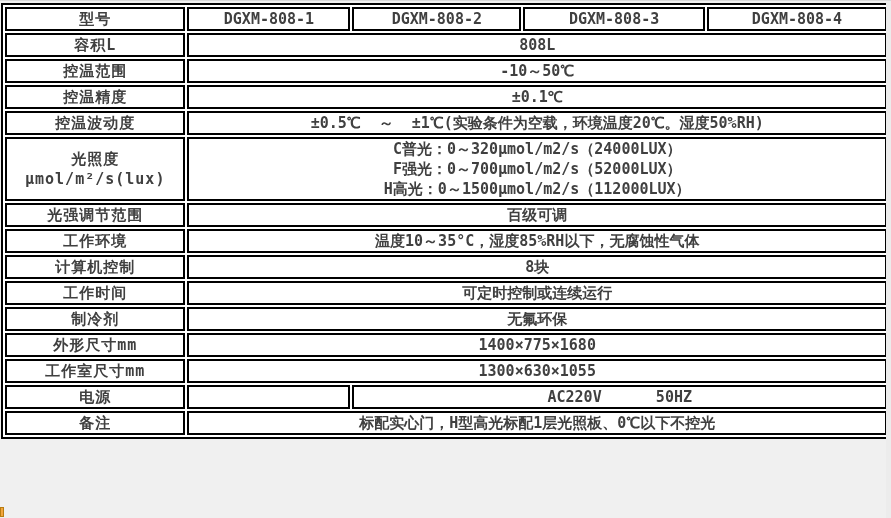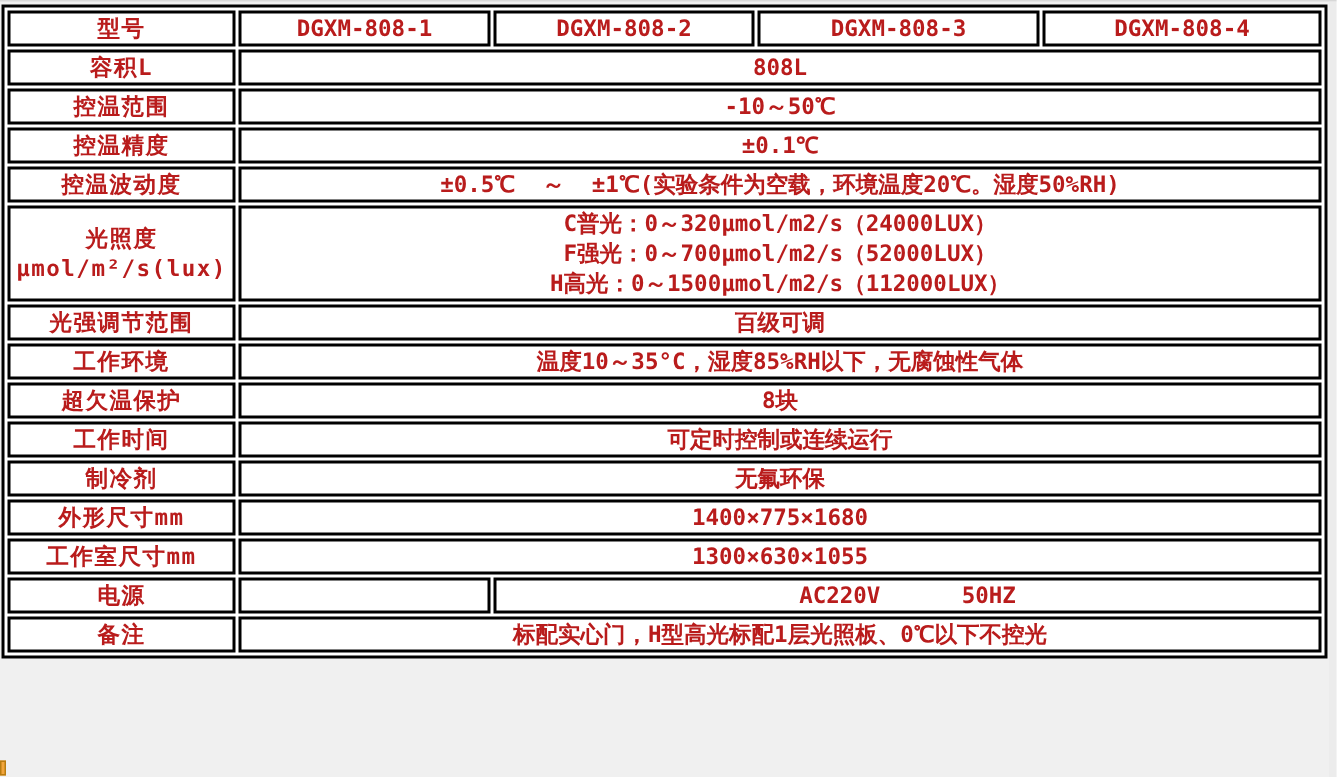--- a/index.html
+++ b/index.html
@@ -17,27 +17,27 @@
     border-collapse:separate;
     border-spacing:2px;
     background:#ffffff;
     border:2px solid #000000;
     table-layout:fixed;
   }
   table.spec td{
     border:2px solid #000000;
     box-sizing:border-box;
     background:#ffffff;
-    color:#b91c1c;
+    color:#404040;
     font-weight:bold;
     font-size:15px;
     line-height:20px;
     text-align:center;
     vertical-align:middle;
-    padding:0 1px;
+    padding:0 18px;
     height:24px;
     white-space:pre-wrap;
     overflow:hidden;
   }
   tr.row-light td{height:64px;}
   tr.row-options td{height:48px;}
   .label-cell{letter-spacing:1px;}
   .right-strip{
     position:absolute;right:0;top:0;width:5px;height:100%;
     background:#ececec;
@@ -90,21 +90,21 @@
         </tr>
         <tr>
           <td class="label-cell">光强调节范围</td>
           <td class="value-cell" colspan="4">百级可调</td>
         </tr>
         <tr>
           <td class="label-cell">工作环境</td>
           <td class="value-cell" colspan="4">温度10～35°C，湿度85%RH以下，无腐蚀性气体</td>
         </tr>
         <tr>
-          <td class="label-cell">超欠温保护</td>
+          <td class="label-cell">计算机控制</td>
           <td class="value-cell" colspan="4">8块</td>
         </tr>
         <tr>
           <td class="label-cell">工作时间</td>
           <td class="value-cell" colspan="4">可定时控制或连续运行</td>
         </tr>
         <tr>
           <td class="label-cell">制冷剂</td>
           <td class="value-cell" colspan="4">无氟环保</td>
         </tr>

